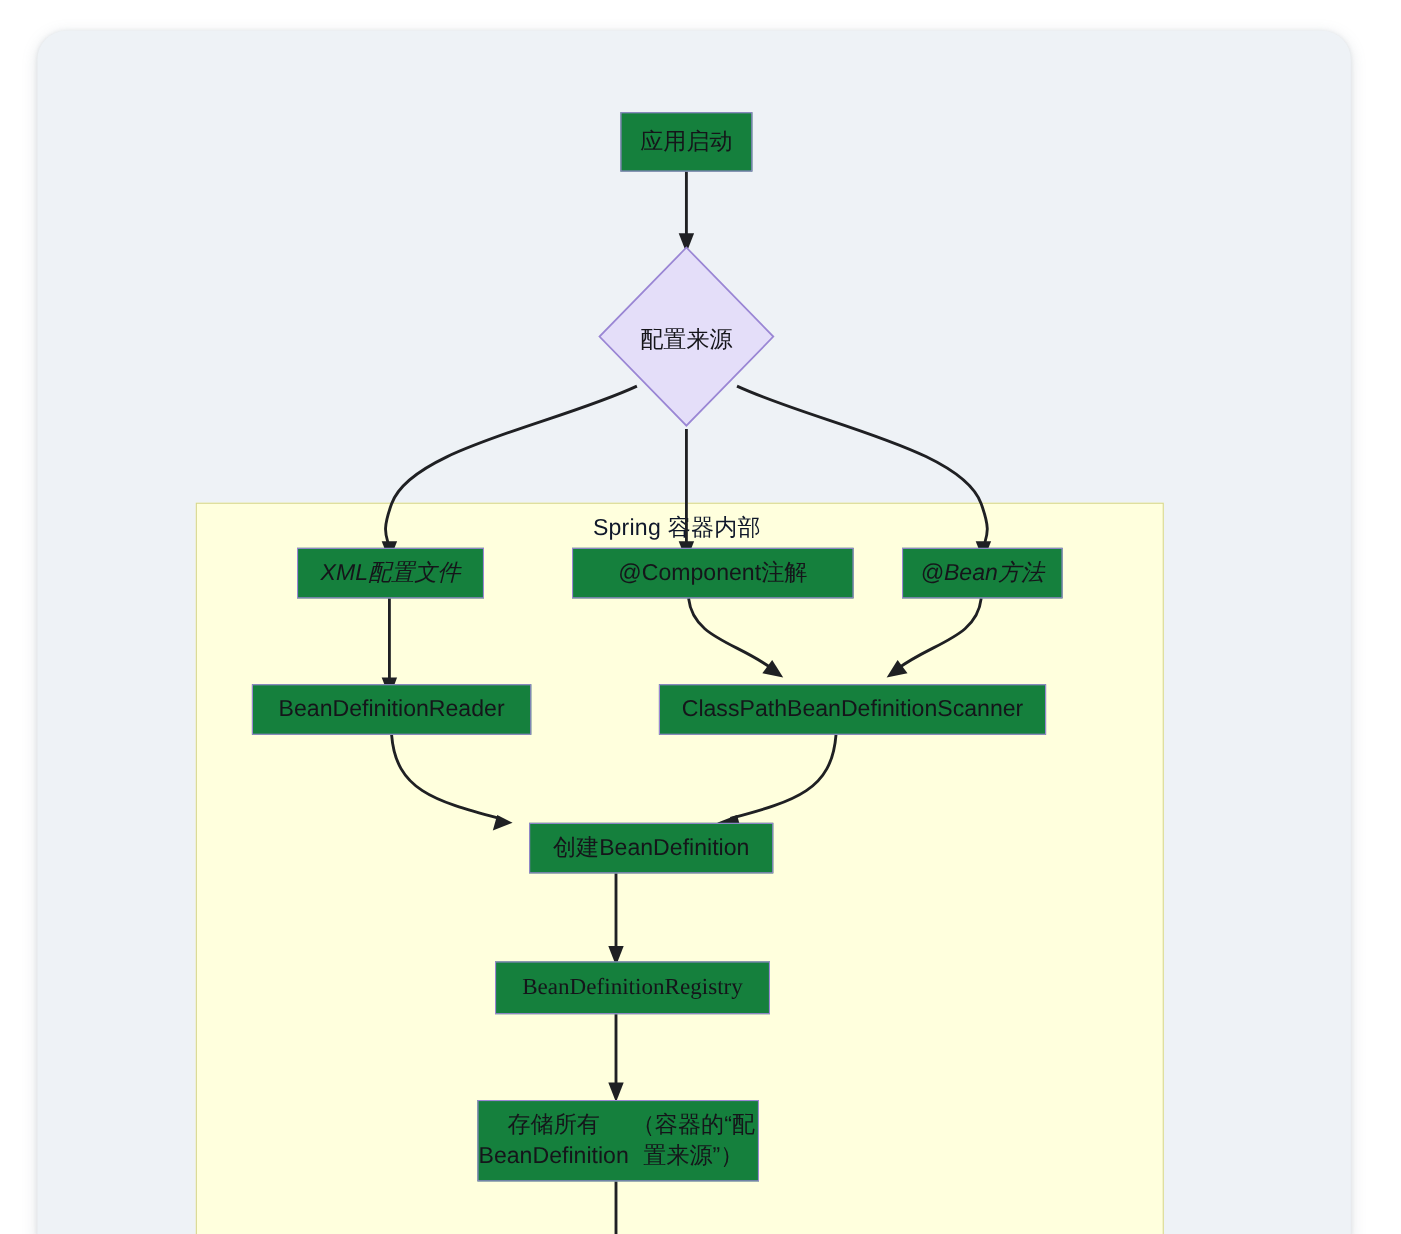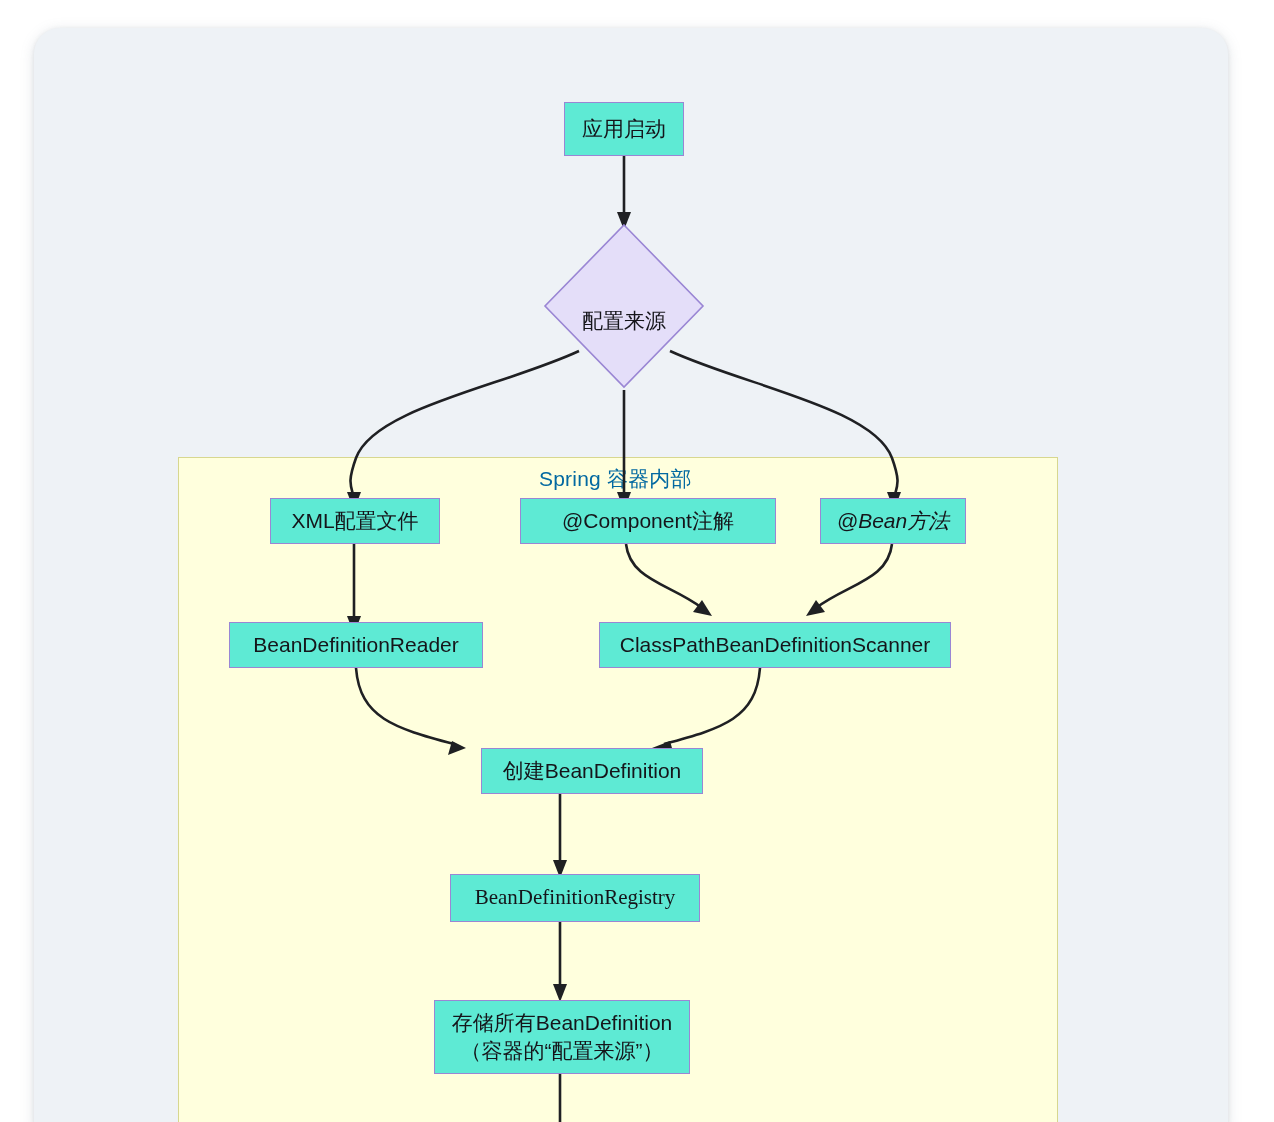--- a/index.html
+++ b/index.html
@@ -54,56 +54,56 @@
   
   .subgraph {
     position: absolute;
     background: #ffffdd;
     border: 1.4px solid #d7d78f;
     box-sizing: border-box;
   }
   .subgraph-label {
     position: absolute;
     font-size: 21px;
-    color: #0369a1;
+    color: #0f172a;
     white-space: nowrap;
     letter-spacing: .2px;
   }
 
   
   .node {
     position: absolute;
     box-sizing: border-box;
-    background: #5eead4;
+    background: #15803d;
     border: 1.5px solid #9a86d4;
     color: #15151a;
     display: flex;
     align-items: center;
     justify-content: center;
     text-align: center;
     font-size: 21px;
     line-height: 1.32;
     white-space: nowrap;
   }
-  .node.multiline { white-space: normal; flex-direction: column; }
+  .node.multiline { white-space: normal; flex-direction: row; }
   .node.multiline .ln { display: block; }
 
   .diamond {
     position: absolute;
     background: transparent;
     border: none;
   }
   .diamond .dshape {
     position: absolute;
     left: 0; top: 0;
     width: 100%; height: 100%;
   }
   .diamond .dlabel {
     position: absolute;
-    left: 0; top: 15px;
+    left: 0; top: 2px;
     width: 100%; height: 100%;
     display: flex;
     align-items: center;
     justify-content: center;
     font-size: 21px;
     color: #15151a;
     white-space: nowrap;
   }
 
   .edge-path {
@@ -167,21 +167,21 @@
         <span>应用启动</span>
       </div>
 
       <div class="diamond" style="left:508px; top:194px; width:164px; height:168px;">
         <svg class="dshape" viewBox="0 0 164 168">
           <polygon points="82,3 161,84 82,165 3,84" fill="#e4def9" stroke="#9a86d4" stroke-width="1.6"></polygon>
         </svg>
         <div class="dlabel">配置来源</div>
       </div>
 
-      <div class="node" style="left:236px; top:470px; width:170px; height:46px;">
+      <div class="node" style="left:236px; top:470px; width:170px; height:46px;font-style:italic;">
         <span>XML配置文件</span>
       </div>
 
       <div class="node" style="left:486px; top:470px; width:256px; height:46px;">
         <span>@Component注解</span>
       </div>
 
       <div class="node" style="left:786px; top:470px; width:146px; height:46px;font-style:italic;">
         <span>@Bean方法</span>
       </div>

